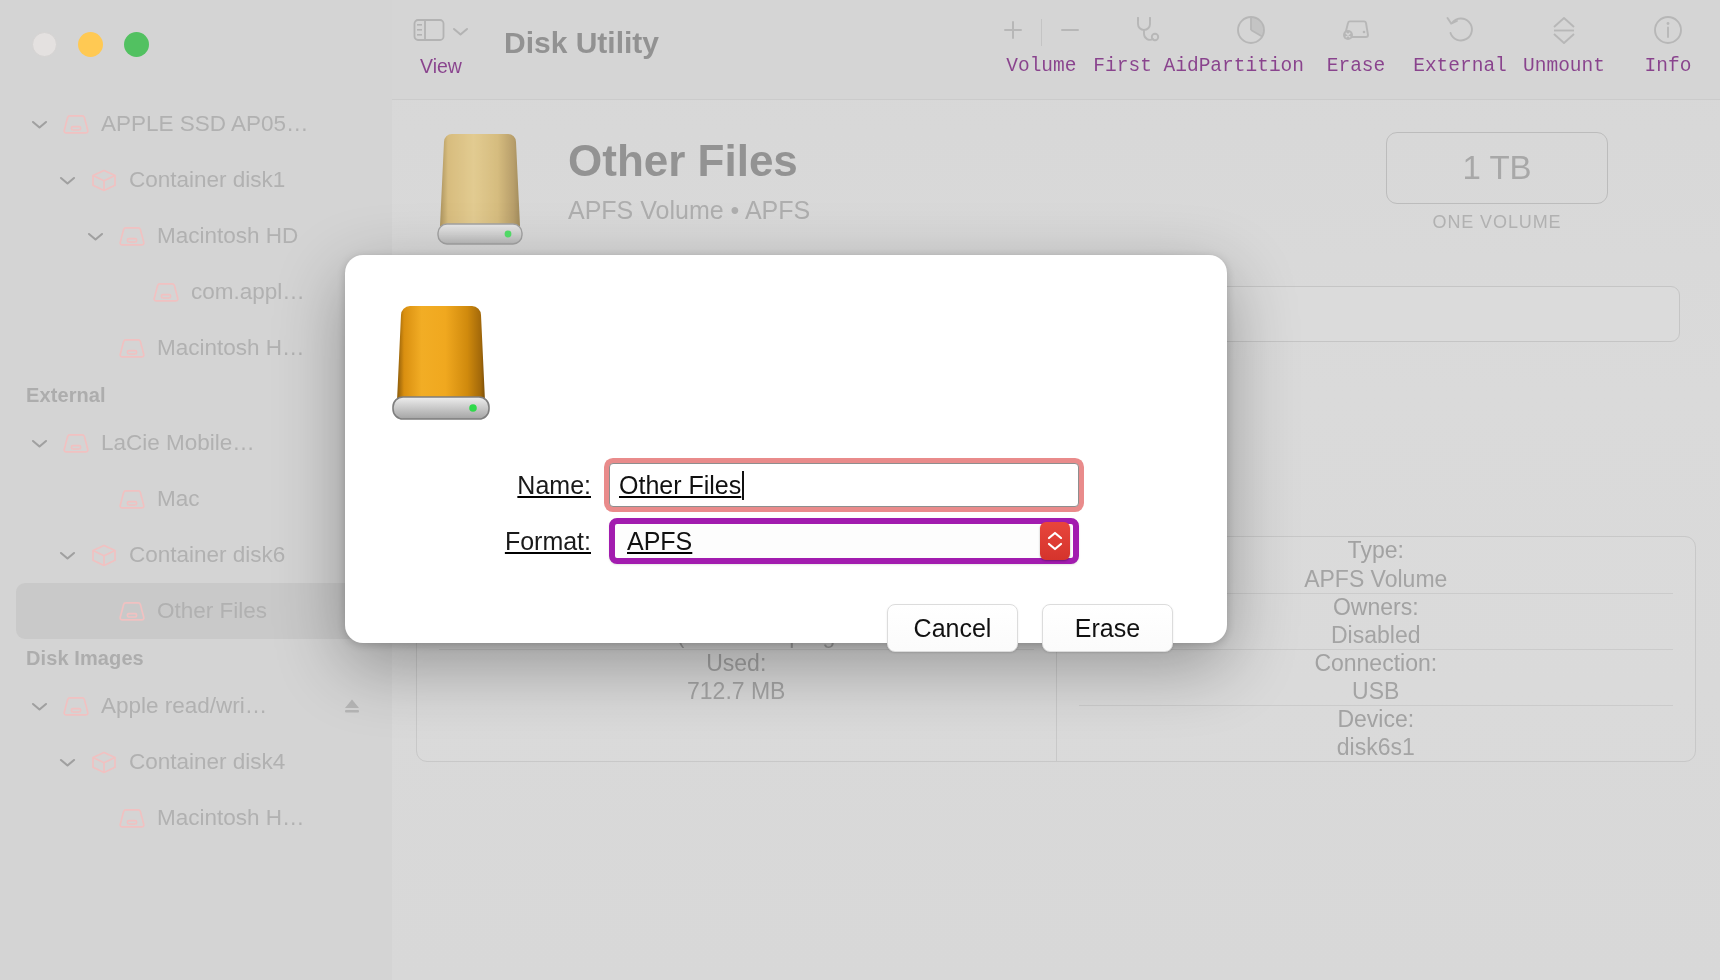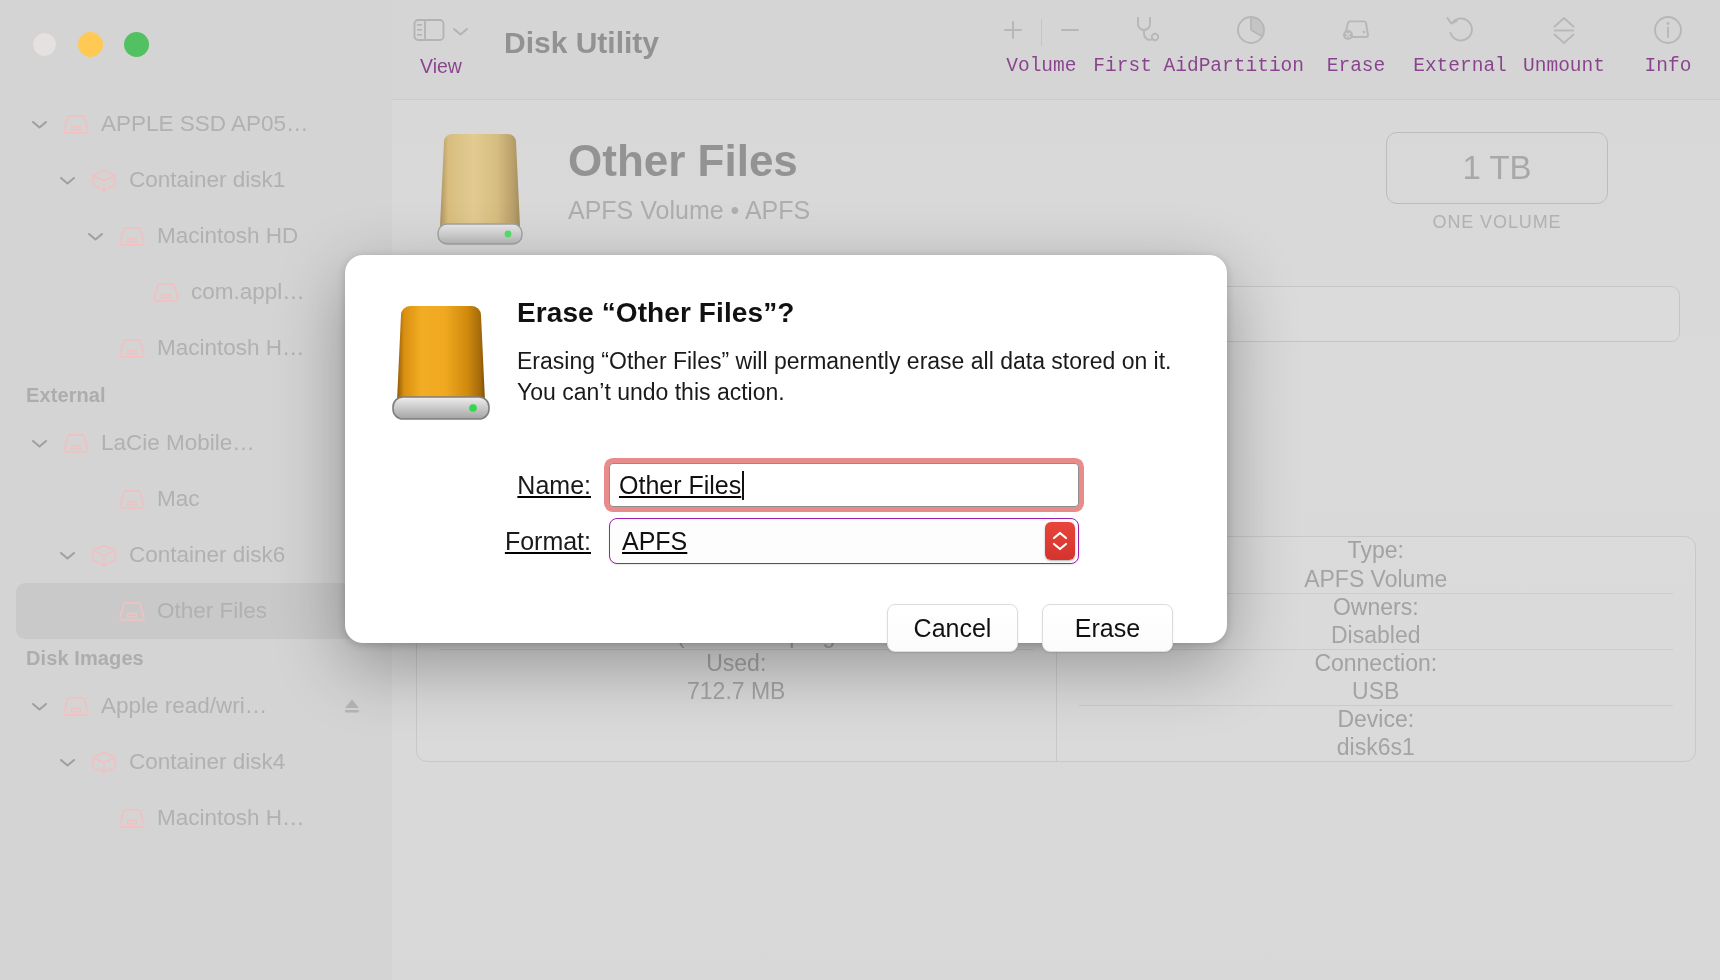--- a/index.html
+++ b/index.html
@@ -188,21 +188,21 @@
     font-size: 25px; color: #111;
   }
   .caret {
     display: inline-block; width: 2px; height: 29px;
     background: #111; margin-left: 1px;
   }
   .format-field {
     position: relative;
     width: 470px; height: 46px;
     background: #fdfdfd;
-    border: 1px solid #a21caf;
+    border: 6px solid #a21caf;
     border-radius: 8px;
     box-shadow: 0 1px 2px rgba(0,0,0,0.10);
     display: flex; align-items: center;
     padding: 0 12px;
     font-size: 25px; color: #111;
   }
   .stepper {
     position: absolute; right: 3px; top: 50%; transform: translateY(-50%);
     width: 30px; height: 38px;
     background: linear-gradient(180deg,#e8453c 0%, #d5342c 100%);
@@ -644,24 +644,20 @@
               <stop offset="0%" stop-color="#eeeeee"></stop>
               <stop offset="50%" stop-color="#c9c9c9"></stop>
               <stop offset="100%" stop-color="#a4a4a4"></stop>
             </linearGradient>
           </defs>
           <path d="M14 14 a9 9 0 0 1 9-9 h62 a9 9 0 0 1 9 9 L98 100 H10 Z" fill="url(#gradD)"></path>
           <rect x="6" y="96" width="96" height="22" rx="10" fill="url(#gradDBase)" stroke="#7e7e7e" stroke-width="1.6"></rect>
           <circle cx="86" cy="107" r="3.8" fill="#2fd94a"></circle>
         </svg>
       </div>
-      <div class="dlg-text">
-        <div class="dlg-title">Erase “Other Files”?</div>
-        <div class="dlg-body">Erasing “Other Files” will permanently erase all data stored on it. You can’t undo this action.</div>
-      </div>
     </div>
 
     <div class="dlg-form">
       <div class="form-row">
         <div class="form-label">Name:</div>
         <div class="name-field">
           <span placeholder="Name">Other Files</span>
             <span class="caret"></span>
         </div>
       </div>

